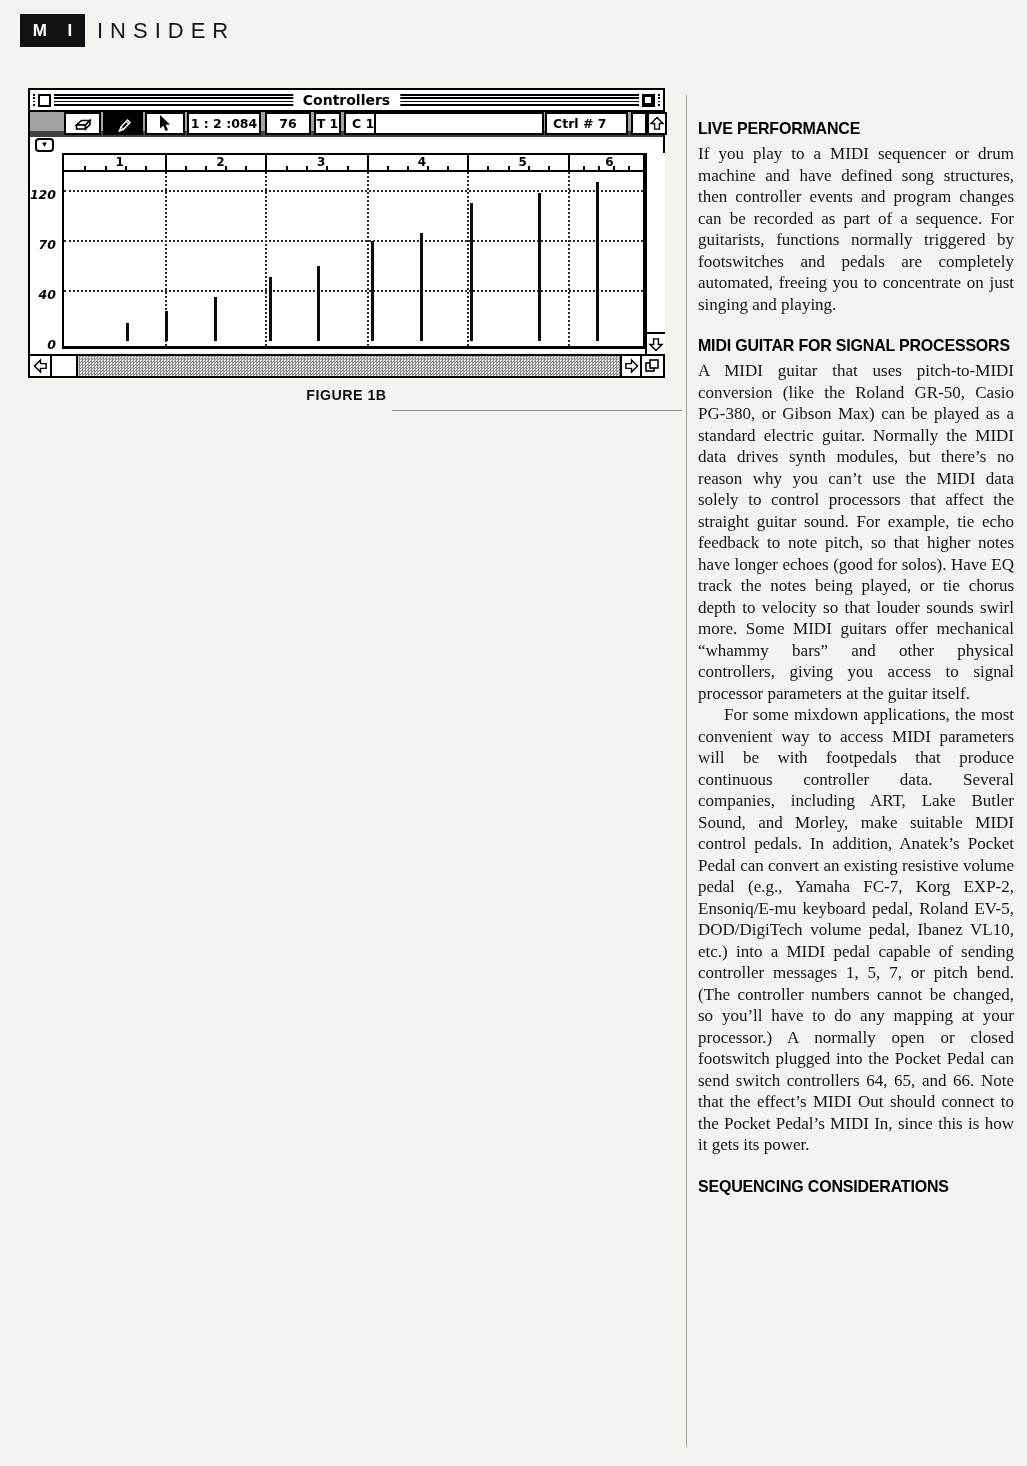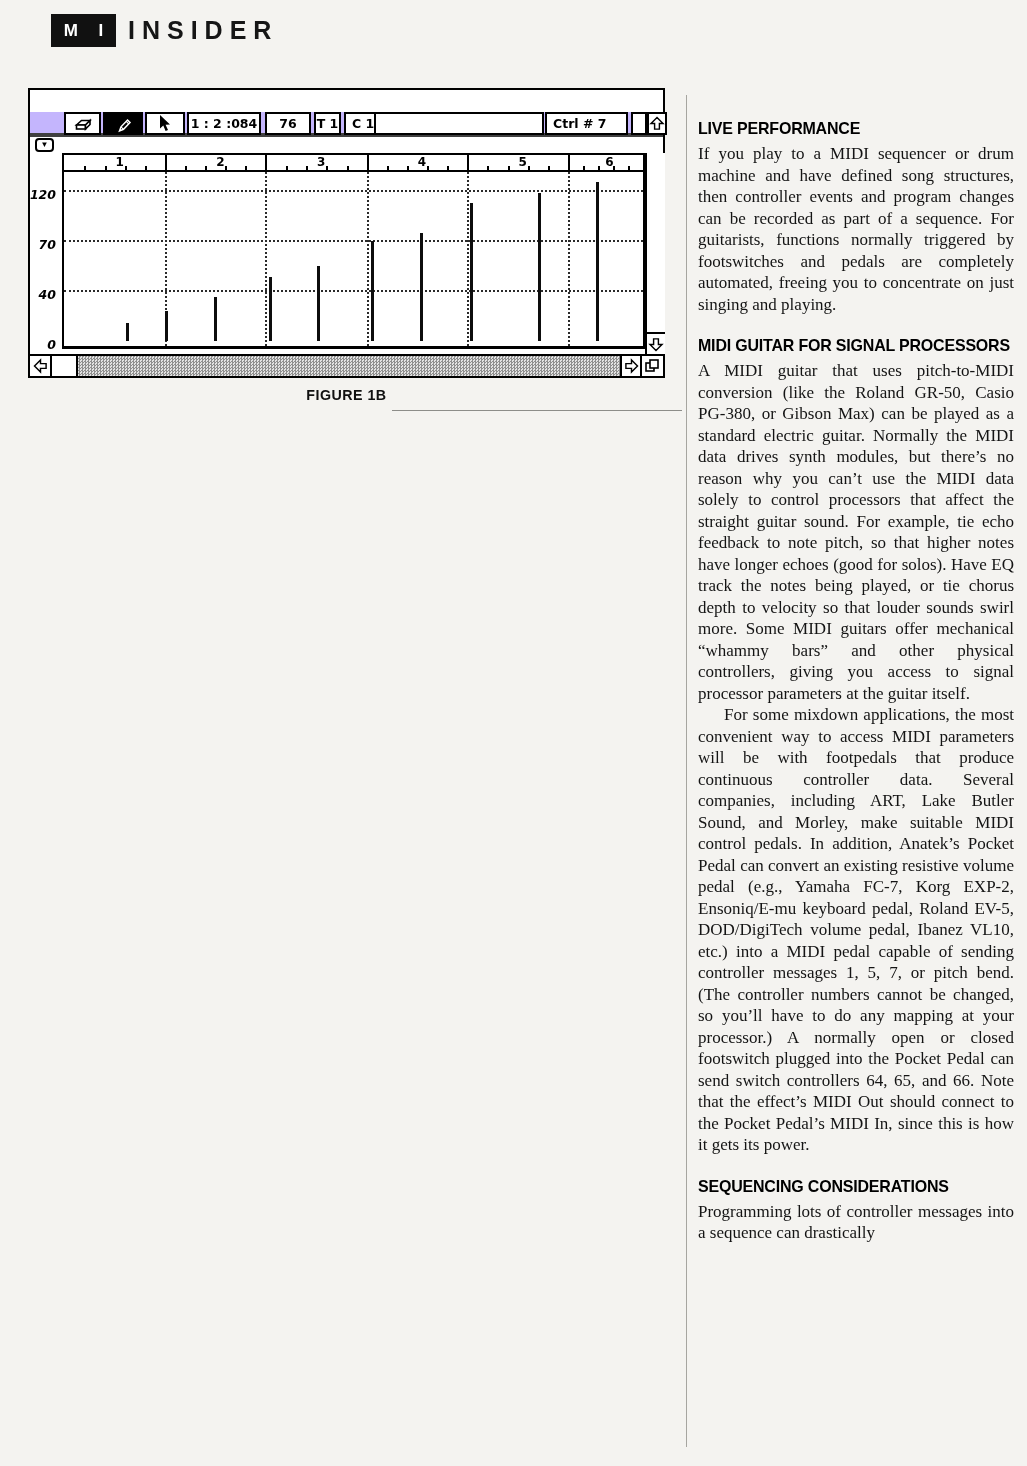--- a/index.html
+++ b/index.html
@@ -1,38 +1,38 @@
 <!DOCTYPE html>
 <html><head>
 <meta charset="utf-8">
 <style>
   * { margin:0; padding:0; box-sizing:border-box; }
   html,body { width:1027px; height:1466px; }
   body { background:#f4f3f0; font-family:"Liberation Serif", serif; position:relative; overflow:hidden; }
 
   
-  .masthead { position:absolute; left:20px; top:14px; display:flex; align-items:center;margin-left:31px; }
+  .masthead { position:absolute; left:20px; top:14px; display:flex; align-items:center; }
   .mi-box { width:65px; height:33px; background:#111; color:#fff; display:flex; align-items:center; justify-content:center;
             font-family:"Liberation Sans", sans-serif; font-weight:bold; font-size:17px; letter-spacing:8px; padding-left:8px; }
-  .mi-title { margin-left:12px; font-family:"Liberation Sans", sans-serif; font-weight:bold; font-size:25px;
+  .mi-title { margin-left:12px; font-family:"Liberation Sans", sans-serif; font-weight:normal; font-size:22px;
               letter-spacing:7px; color:#161616;text-align:right; }
 
   
   .mac-window { position:absolute; left:28px; top:88px; width:637px; height:290px; background:#fff; border:2px solid #000; }
 
   .titlebar { position:absolute; left:0; top:0; width:100%; height:22px; background:#fff; border-bottom:2px solid #000; }
   .titlebar .stripes { position:absolute; left:3px; right:3px; top:4px; bottom:3px;
       background:repeating-linear-gradient(to bottom, #000 0 1.6px, #fff 1.6px 3.4px); }
   .close-box { position:absolute; left:8px; top:4px; width:13px; height:13px; background:#fff; border:2px solid #000; box-shadow:0 0 0 3px #fff; }
   .zoom-box  { position:absolute; right:8px; top:4px; width:13px; height:13px; background:#fff; border:2px solid #000; box-shadow:0 0 0 3px #fff; }
   .zoom-box:after { content:""; position:absolute; left:-1px; top:-1px; width:6px; height:6px; border:2px solid #000; }
   .win-title { position:absolute; left:50%; top:50%; transform:translate(-50%,-50%); background:#fff; padding:0 10px;
                font-family:"DejaVu Sans", sans-serif; font-weight:bold; font-size:14px; white-space:nowrap; }
 
-  .toolbar { position:absolute; left:0; top:22px; width:100%; height:25px; background:#c4b5fd; border-bottom:4px solid #404040; }
+  .toolbar { position:absolute; left:0; top:22px; width:100%; height:25px; background:#a3a3a3; border-bottom:6px solid #404040; }
   .cell { position:absolute; top:0; height:23px; border:2px solid #000; background:#fff; display:flex; align-items:center; justify-content:center;
           font-family:"DejaVu Sans", sans-serif; font-weight:bold; font-size:12.5px; white-space:nowrap; }
   .cell.sel { background:#000; color:#fff; }
   .c-eraser { left:34px;  width:37px; }
   .c-pencil { left:73px;  width:40px; }
   .c-arrow  { left:115px; width:40px; }
   .c-loc    { left:157px; width:74px; }
   .c-76     { left:235px; width:46px; }
   .c-t1     { left:284px; width:27px; }
   .c-c1     { left:314px; width:38px; }
@@ -92,20 +92,26 @@
 </head>
 <body>
 
 <div class="masthead">
   <div class="mi-box">M I</div>
   <div class="mi-title">INSIDER</div>
 </div>
 
 <div class="mac-window">
 
+  <div class="titlebar">
+    <div class="stripes"></div>
+    <div class="close-box"></div>
+    <div class="win-title">Controllers</div>
+    <div class="zoom-box"></div>
+  </div>
 
   <div class="toolbar">
     <div class="cell c-eraser">
       <span>
         <svg width="20" height="16" viewBox="0 0 20 16">
           <path d="M3.5 9 L8.5 4.5 H17 L12.5 9 Z" fill="#fff" stroke="#000" stroke-width="1.6"></path>
           <rect x="3.5" y="9" width="9" height="4" fill="#fff" stroke="#000" stroke-width="1.6"></rect>
           <path d="M12.5 9 L17 4.5 V8.5 L12.5 13 Z" fill="#fff" stroke="#000" stroke-width="1.6"></path>
         </svg>
       </span>
@@ -258,14 +264,13 @@
 <div class="fig-rule"></div>
 
 <div class="col-divider"></div>
 <div class="article">
   <h3>LIVE PERFORMANCE</h3>
   <p>If you play to a MIDI sequencer or drum machine and have defined song structures, then controller events and program changes can be recorded as part of a sequence. For guitarists, functions normally triggered by footswitches and pedals are completely automated, freeing you to concentrate on just singing and playing.</p>
   <h3>MIDI GUITAR FOR SIGNAL PROCESSORS</h3>
   <p>A MIDI guitar that uses pitch-to-MIDI conversion (like the Roland GR-50, Casio PG-380, or Gibson Max) can be played as a standard electric guitar. Normally the MIDI data drives synth modules, but there’s no reason why you can’t use the MIDI data solely to control processors that affect the straight guitar sound. For example, tie echo feedback to note pitch, so that higher notes have longer echoes (good for solos). Have EQ track the notes being played, or tie chorus depth to velocity so that louder sounds swirl more. Some MIDI guitars offer mechanical “whammy bars” and other physical controllers, giving you access to signal processor parameters at the guitar itself.</p>
   <p class="indent">For some mixdown applications, the most convenient way to access MIDI parameters will be with footpedals that produce continuous controller data. Several companies, including ART, Lake Butler Sound, and Morley, make suitable MIDI control pedals. In addition, Anatek’s Pocket Pedal can convert an existing resistive volume pedal (e.g., Yamaha FC-7, Korg EXP-2, Ensoniq/E-mu keyboard pedal, Roland EV-5, DOD/DigiTech volume pedal, Ibanez VL10, etc.) into a MIDI pedal capable of sending controller messages 1, 5, 7, or pitch bend. (The controller numbers cannot be changed, so you’ll have to do any mapping at your processor.) A normally open or closed footswitch plugged into the Pocket Pedal can send switch controllers 64, 65, and 66. Note that the effect’s MIDI Out should connect to the Pocket Pedal’s MIDI In, since this is how it gets its power.</p>
   <h3>SEQUENCING CONSIDERATIONS</h3>
-  <p>Programming lots of controller mes­sages into a sequence can drastically</p>
 </div>
 
 </body></html>

